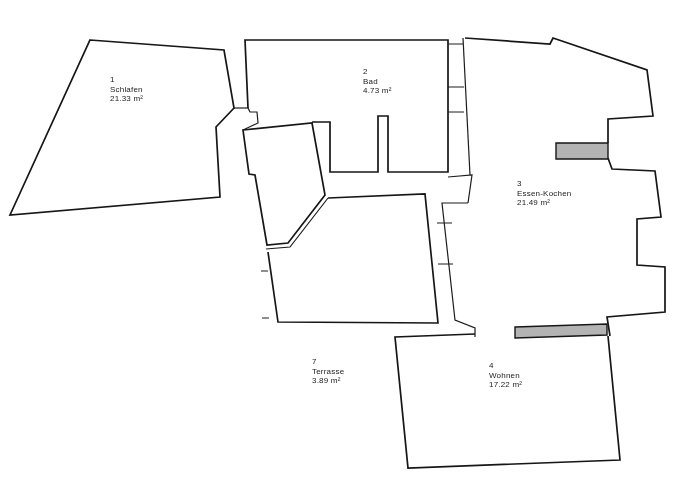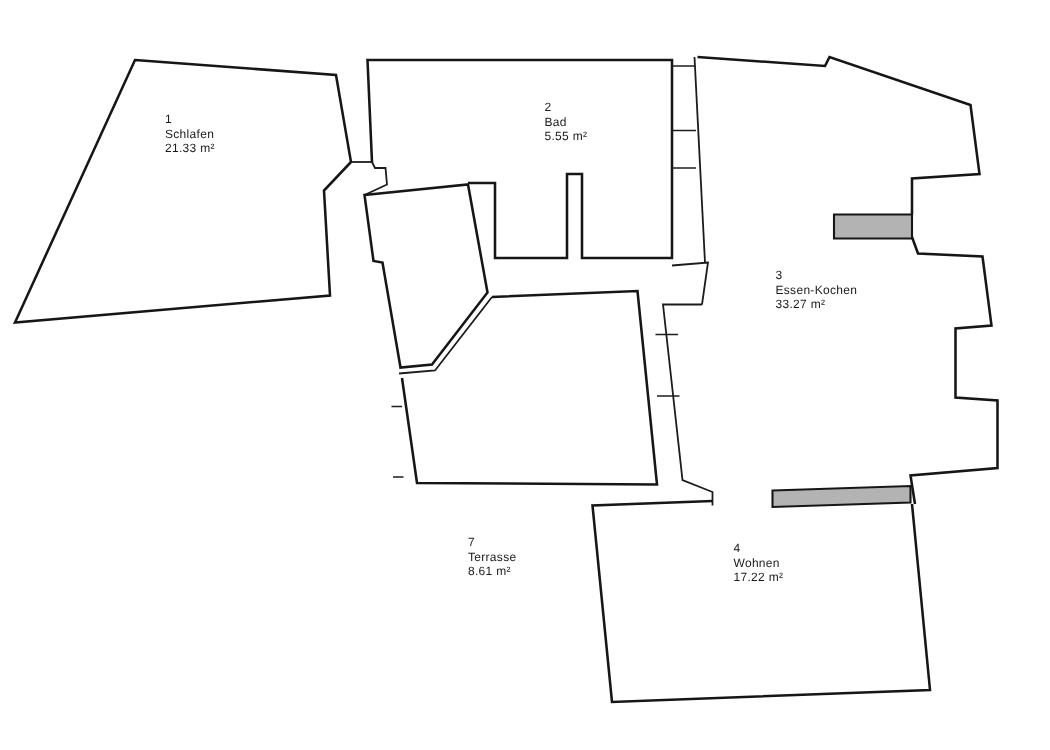--- a/index.html
+++ b/index.html
@@ -75,34 +75,34 @@
 
   <div class="room-label" style="left:110px;top:75px;">
     <div>1</div>
     <div>Schlafen</div>
     <div>21.33 m²</div>
   </div>
 
   <div class="room-label" style="left:363px;top:67px;">
     <div>2</div>
     <div>Bad</div>
-    <div>5.55 m²</div>
+    <div>4.73 m²</div>
   </div>
 
   <div class="room-label" style="left:517px;top:179px;">
     <div>3</div>
     <div>Essen-Kochen</div>
-    <div>33.27 m²</div>
+    <div>21.49 m²</div>
   </div>
 
   <div class="room-label" style="left:489px;top:361px;">
     <div>4</div>
     <div>Wohnen</div>
     <div>17.22 m²</div>
   </div>
 
   <div class="room-label" style="left:312px;top:357px;">
     <div>7</div>
     <div>Terrasse</div>
-    <div>8.61 m²</div>
+    <div>3.89 m²</div>
   </div>
 
 </div>
 
 </body></html>

